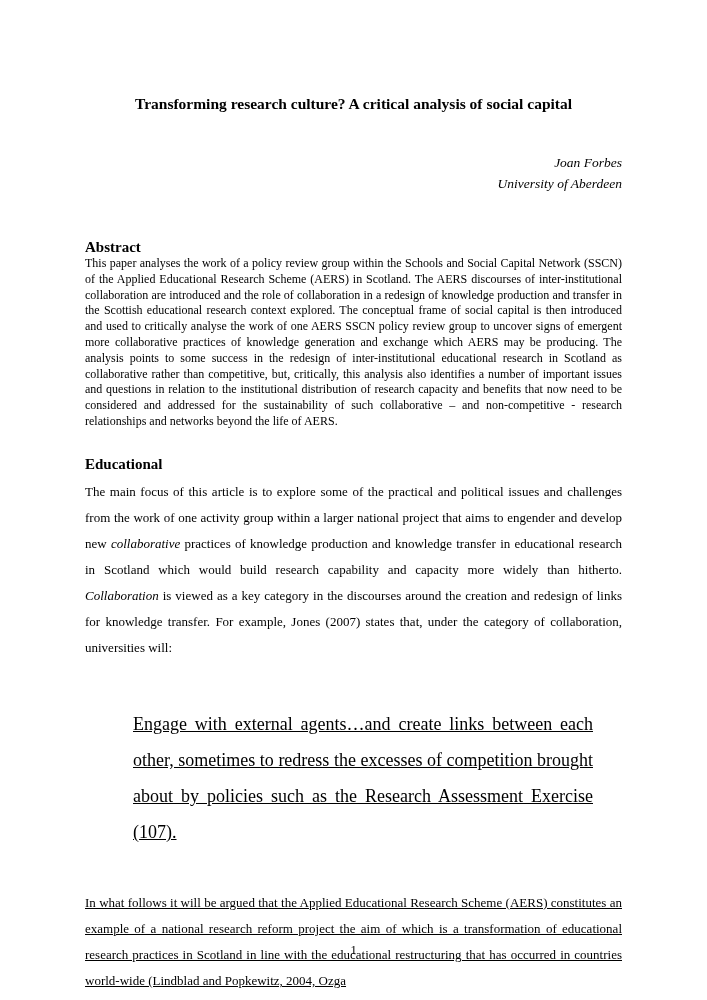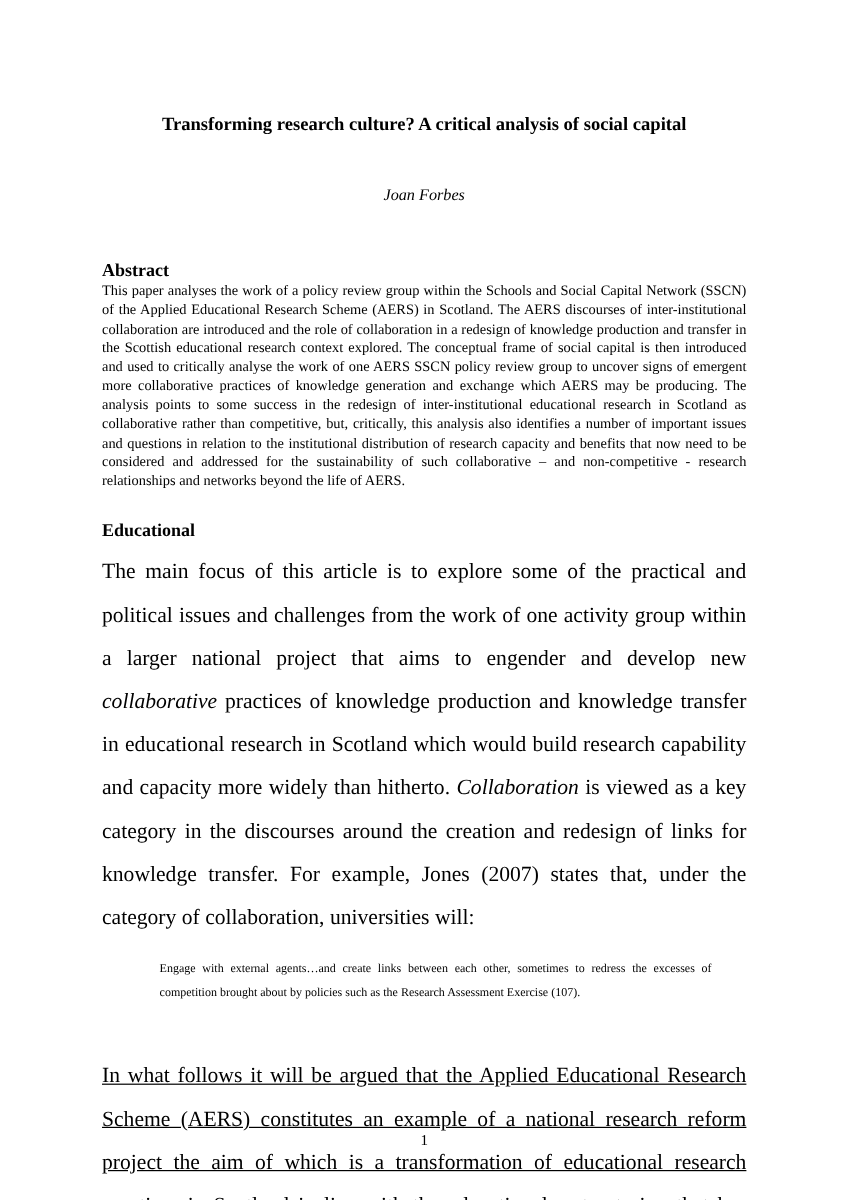--- a/index.html
+++ b/index.html
@@ -21,21 +21,21 @@
   }
   .title {
     font-size: 15.5px;
     font-weight: bold;
     text-align: center;
     line-height: 2.0;
     margin-top: 28px;
     margin-bottom: 0;
   }
   .author-block {
-    text-align: center;
+    text-align: right;
     font-style: italic;
     font-size: 13.5px;
     line-height: 1.55;
     margin-top: 34px;
   }
   .section-heading {
     font-weight: bold;
     font-size: 15px;
     margin: 0;
   }
@@ -45,34 +45,35 @@
   .abstract-text {
     font-size: 12px;
     line-height: 1.32;
     text-align: justify;
     margin: 0;
   }
   .intro-wrap {
     margin-top: 26px;
   }
   .body-text {
-    font-size: 18px;
+    font-size: 13px;
     line-height: 2.0;
     text-align: justify;
     margin: 0;
   }
   .intro-para {
     margin-top: 6px;
   }
   .blockquote {
-    margin: 16px 0 0 48px;
-    font-size: 10px;
+    margin: 45px 0 0 48px;
+    font-size: 18px;
     line-height: 2.0;
     text-align: justify;
     width: 460px;
+    text-decoration: underline;
   }
   .after-quote {
     margin-top: 40px;
     text-decoration: underline;
   }
   .page-number {
     position: absolute;
     bottom: 42px;
     left: 0;
     width: 100%;
@@ -85,20 +86,21 @@
 <body>
 
 <div class="page">
 
   <h1 class="title">
     <span>Transforming research culture? A critical analysis of social capital</span><br>
   </h1>
 
   <div class="author-block">
     <div>Joan Forbes</div>
+    <div>University of Aberdeen</div>
   </div>
 
   <div class="abstract-wrap">
     <div class="section-heading">Abstract</div>
     <p class="abstract-text">This paper analyses the work of a policy review group within the Schools and Social Capital Network (SSCN) of the Applied Educational Research Scheme (AERS) in Scotland. The AERS discourses of inter-institutional collaboration are introduced and the role of collaboration in a redesign of knowledge production and transfer in the Scottish educational research context explored. The conceptual frame of social capital is then introduced and used to critically analyse the work of one AERS SSCN policy review group to uncover signs of emergent more collaborative practices of knowledge generation and exchange which AERS may be producing. The analysis points to some success in the redesign of inter-institutional educational research in Scotland as collaborative rather than competitive, but, critically, this analysis also identifies a number of important issues and questions in relation to the institutional distribution of research capacity and benefits that now need to be considered and addressed for the sustainability of such collaborative – and non-competitive - research relationships and networks beyond the life of AERS.</p>
   </div>
 
   <div class="intro-wrap">
     <div class="section-heading">Educational</div>
 

